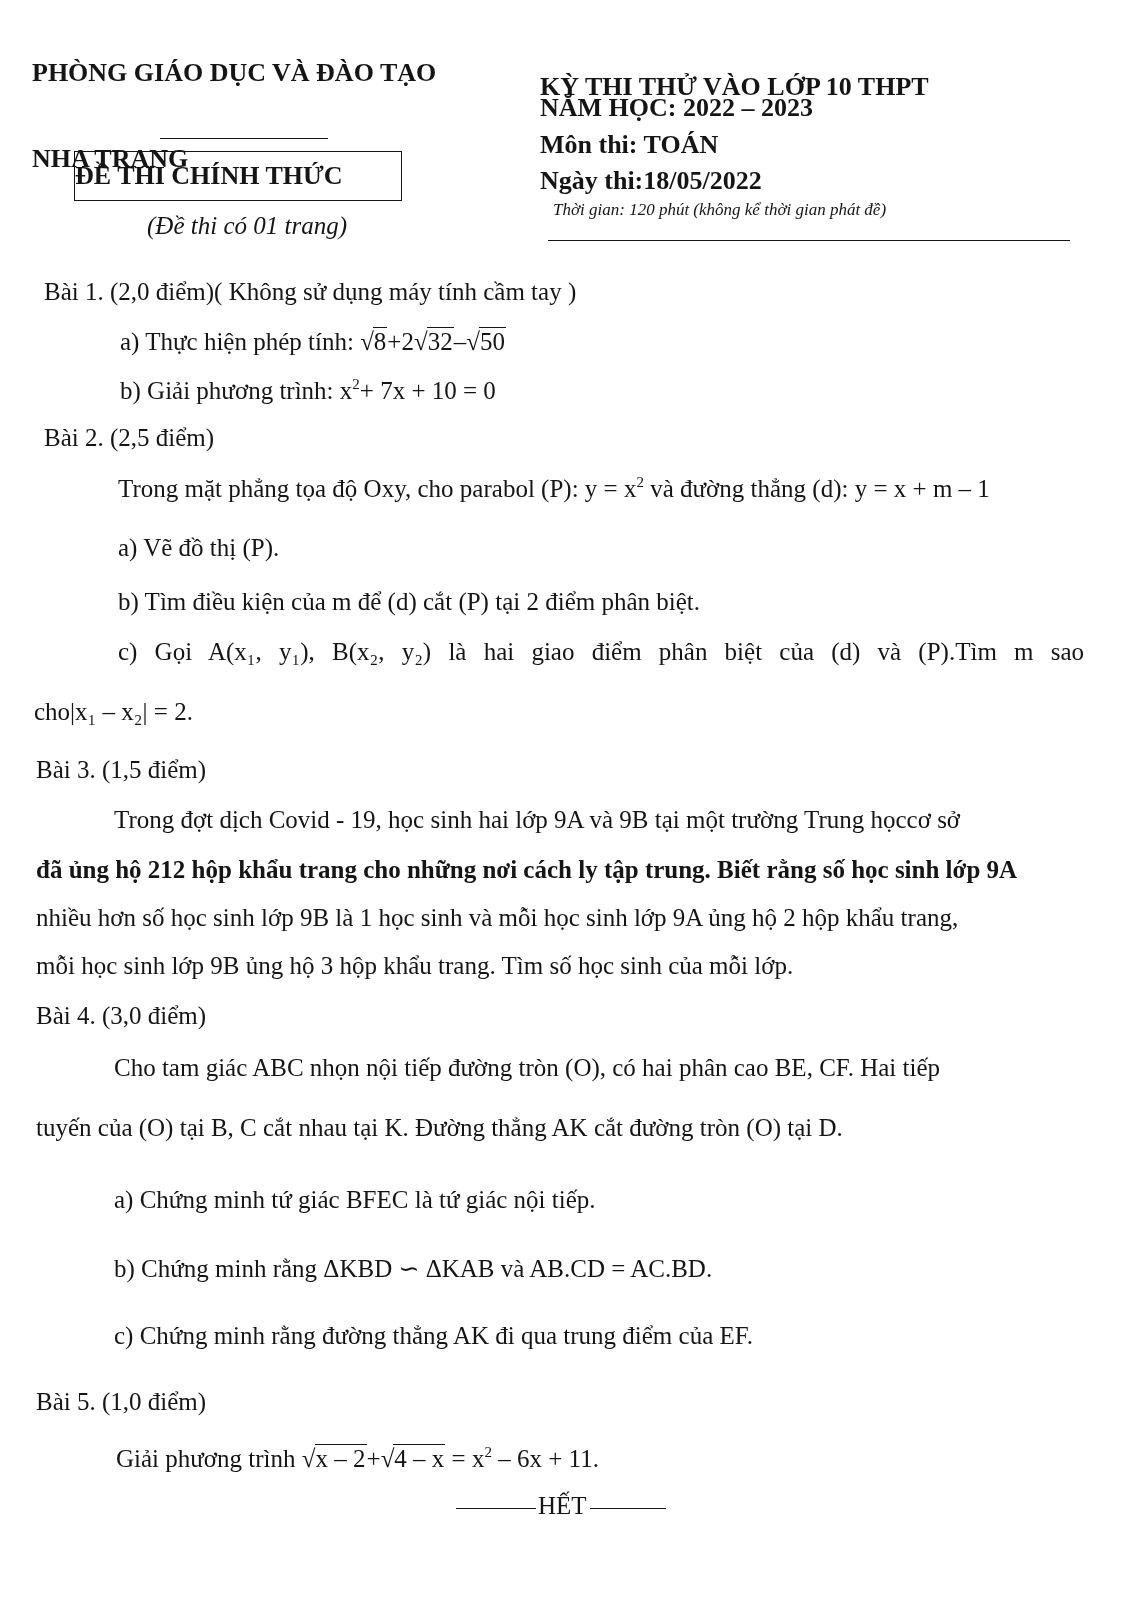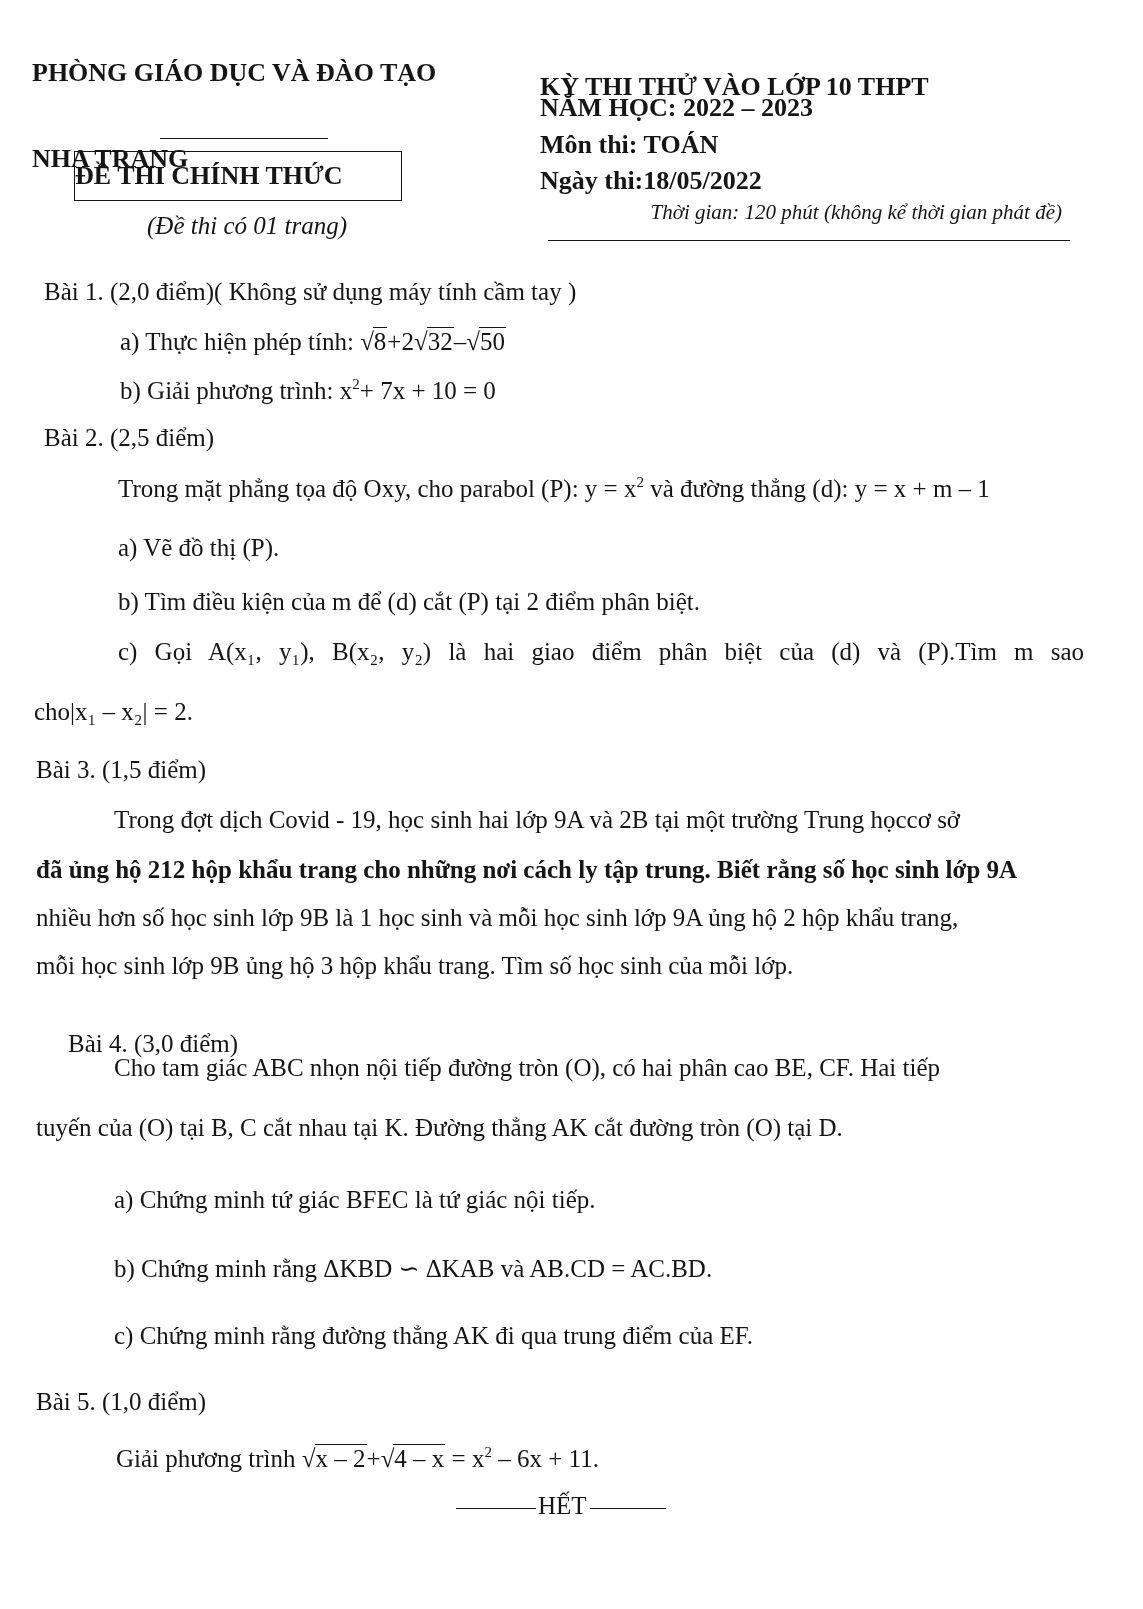--- a/index.html
+++ b/index.html
@@ -25,21 +25,21 @@
 <div class="abs" style="left:160px; top:138px; width:168px; border-top:1.5px solid #151515;"></div>
 <div class="abs" style="left:74px; top:151px; width:326px; height:48px; border:1.5px solid #151515;">
   <div class="hdr" style="line-height:48px; width:100%;">ĐỀ THI CHÍNH THỨC</div>
 </div>
 <div class="abs i" style="left:32px; top:212px; width:430px; text-align:center; font-size:25px;">(Đề thi có 01 trang)</div>
 
 <div class="abs hdr" style="left:540px; top:72px; width:540px;">KỲ THI THỬ VÀO LỚP 10 THPT</div>
 <div class="abs hdr" style="left:540px; top:93px; width:540px;">NĂM HỌC: 2022 – 2023</div>
 <div class="abs hdr" style="left:540px; top:130px; width:540px;">Môn thi: TOÁN</div>
 <div class="abs hdr" style="left:540px; top:166px; width:540px;">Ngày thi:18/05/2022</div>
-<div class="abs i" style="left:502px; top:200px; width:560px; text-align:right; font-size:21px;">Thời gian: 120 phút (không kể thời gian phát đề)</div>
+<div class="abs i" style="left:553px; top:200px; width:560px; text-align:left; font-size:17px;">Thời gian: 120 phút (không kể thời gian phát đề)</div>
 <div class="abs" style="left:548px; top:240px; width:522px; border-top:1.5px solid #151515;"></div>
 
 <div class="abs body-text" style="left:44px; top:278px;">
   <span class="b">Bài 1. (2,0 điểm)</span><span>( Không sử dụng máy tính cầm tay )</span>
 </div>
 <div class="abs body-text" style="left:120px; top:328px;">
   <span>a) Thực hiện phép tính:</span>
   <span>
     <span class="sqrt">√<span class="rad">8</span></span><span>+2</span><span class="sqrt">√<span class="rad">32</span></span><span>–</span><span class="sqrt">√<span class="rad">50</span></span>
   </span>
@@ -52,26 +52,26 @@
 <div class="abs body-text b" style="left:44px; top:424px;">Bài 2. (2,5 điểm)</div>
 <div class="abs body-text" style="left:118px; top:474px;">
   <span>Trong mặt phẳng tọa độ Oxy, cho parabol (P): y = x</span><sup>2</sup><span> và đường thẳng (d): y = x + m – 1</span>
 </div>
 <div class="abs body-text" style="left:118px; top:534px;">a) Vẽ đồ thị (P).</div>
 <div class="abs body-text" style="left:118px; top:588px;">b) Tìm điều kiện của m để (d) cắt (P) tại 2 điểm phân biệt.</div>
 <div class="abs body-text" style="left:118px; top:638px; width:966px; text-align:justify; text-align-last:justify; word-spacing:4px;">c) Gọi A(x₁, y₁), B(x₂, y₂) là hai giao điểm phân biệt của (d) và (P).Tìm m sao</div>
 <div class="abs body-text" style="left:34px; top:698px;">cho|x₁ – x₂| = 2.</div>
 
 <div class="abs body-text b" style="left:36px; top:756px;">Bài 3. (1,5 điểm)</div>
-<div class="abs body-text" style="left:114px; top:806px; width:970px;">Trong đợt dịch Covid - 19, học sinh hai lớp 9A  và 2B tại một trường Trung họccơ sở</div>
+<div class="abs body-text" style="left:114px; top:806px; width:970px;">Trong đợt dịch Covid - 19, học sinh hai lớp 9A  và 9B tại một trường Trung họccơ sở</div>
 <div class="abs body-text" style="left:36px; top:856px; width:1048px;font-weight:bold;">đã ủng hộ 212 hộp khẩu trang cho những nơi cách ly tập trung. Biết rằng số học sinh lớp 9A</div>
 <div class="abs body-text" style="left:36px; top:904px; width:1048px;">nhiều hơn số học sinh lớp 9B là 1 học sinh và mỗi học sinh lớp 9A  ủng hộ 2 hộp khẩu trang,</div>
 <div class="abs body-text" style="left:36px; top:952px;">mỗi học sinh lớp 9B ủng hộ 3 hộp khẩu trang. Tìm số học sinh của mỗi lớp.</div>
 
-<div class="abs body-text b" style="left:36px; top:1030px;margin-left:32px;">Bài 4. (3,0 điểm)</div>
+<div class="abs body-text b" style="left:36px; top:1002px;">Bài 4. (3,0 điểm)</div>
 <div class="abs body-text" style="left:114px; top:1054px; width:970px;">Cho tam giác ABC nhọn nội tiếp đường tròn (O), có hai phân cao BE, CF. Hai tiếp</div>
 <div class="abs body-text" style="left:36px; top:1114px;">tuyến của (O) tại B, C cắt nhau tại K. Đường thẳng AK cắt đường tròn (O) tại D.</div>
 <div class="abs body-text" style="left:114px; top:1186px;">a) Chứng minh tứ giác BFEC là tứ giác nội tiếp.</div>
 <div class="abs body-text" style="left:114px; top:1254px;">b) Chứng minh rằng ΔKBD ∽ ΔKAB và AB.CD = AC.BD.</div>
 <div class="abs body-text" style="left:114px; top:1322px;">c) Chứng minh rằng đường thẳng AK đi qua trung điểm của EF.</div>
 
 <div class="abs body-text b" style="left:36px; top:1388px;">Bài 5. (1,0 điểm)</div>
 <div class="abs body-text" style="left:116px; top:1444px;">
   <span>Giải phương trình</span>
   <span class="sqrt">√<span class="rad">x – 2</span></span><span>+</span><span class="sqrt">√<span class="rad">4 – x</span></span>

